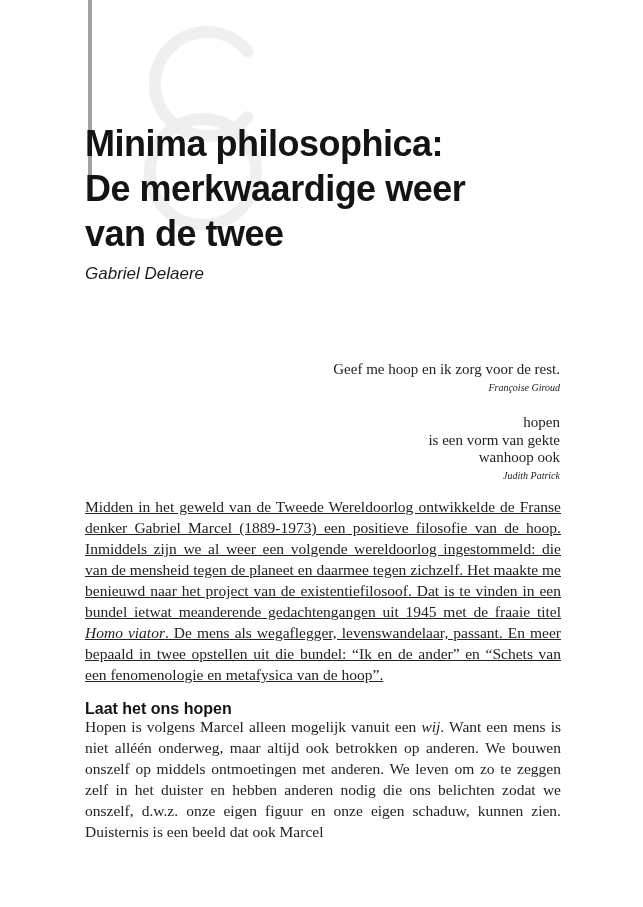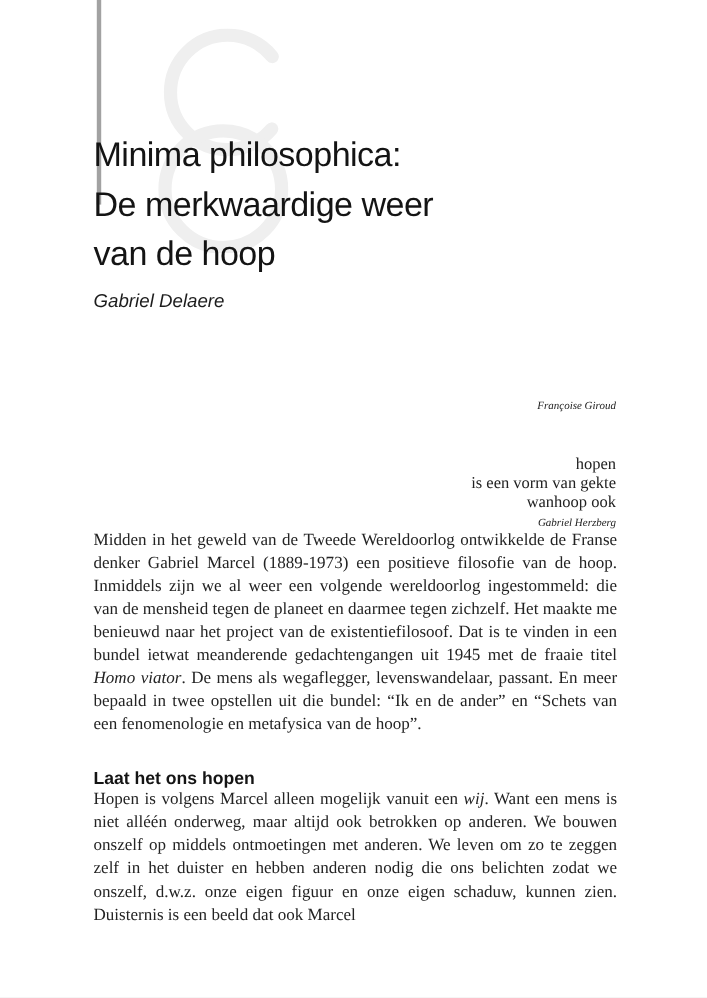--- a/index.html
+++ b/index.html
@@ -18,22 +18,22 @@
     background:#a2a2a2;
   }
   
   .chapter-glyph{
     position:absolute;left:133px;top:26px;width:144px;height:204px;
   }
   
   .title{
     position:absolute;left:85px;top:97px;width:520px;
     font-family:"Liberation Sans","DejaVu Sans",sans-serif;
-    font-weight:400;
-    font-size:31px;line-height:45px;
+    font-weight:700;
+    font-size:36px;line-height:45px;
     letter-spacing:-0.5px;
     color:#141414;
   }
   
   .author{
     position:absolute;left:85px;top:264px;
     font-family:"Liberation Sans","DejaVu Sans",sans-serif;
     font-style:italic;
     font-size:17px;color:#1c1c1c;
   }
@@ -49,21 +49,21 @@
   }
   
   .body-par{
     position:absolute;left:85px;width:476px;
     font-size:15.5px;line-height:21px;
     text-align:justify;
     hyphens:auto;-webkit-hyphens:auto;
     color:#232323;
     margin:0;
   }
-  .par-1{top:480px;}
+  .par-1{top:496px;text-decoration:underline;}
   .par-2{top:716px;}
   .body-par em{font-style:italic;}
   
   .section-heading{
     position:absolute;left:85px;top:700px;
     font-family:"Liberation Sans","DejaVu Sans",sans-serif;
     font-weight:700;
     font-size:16px;color:#141414;
     margin:0;
   }
@@ -80,34 +80,35 @@
 
       <circle cx="74" cy="58" r="52" fill="none" stroke="#efefef" stroke-width="12" stroke-dasharray="255 72" stroke-dashoffset="291" stroke-linecap="round"></circle>
 
       <circle cx="70" cy="146" r="53" fill="none" stroke="#efefef" stroke-width="12"></circle>
     </svg>
   </div>
 
   <h1 class="title">
     <div>Minima philosophica:</div>
     <div>De merkwaardige weer</div>
-    <div>van de hoop</div>
+    <div>van de twee</div>
   </h1>
 
   <div class="author">Gabriel Delaere</div>
 
   <div class="quote quote-1">
+    <div class="quote-line">Geef me hoop en ik zorg voor de rest.</div>
     <div class="quote-attrib">Françoise Giroud</div>
   </div>
 
   <div class="quote quote-2">
     <div class="quote-line">hopen</div>
     <div class="quote-line">is een vorm van gekte</div>
     <div class="quote-line">wanhoop ook</div>
-    <div class="quote-attrib">Gabriel Herzberg</div>
+    <div class="quote-attrib">Judith Patrick</div>
   </div>
 
   <p class="body-par par-1"><span>Midden in het geweld van de Tweede Wereldoorlog ontwikkelde de Franse denker Gabriel Marcel (1889-1973) een positieve filosofie van de hoop. Inmiddels zijn we al weer een volgende wereldoorlog ingestommeld: die van de mensheid tegen de planeet en daarmee tegen zichzelf. Het maakte me benieuwd naar het project van de existentiefilosoof. Dat is te vinden in een bundel ietwat meanderende gedachtengangen uit 1945 met de fraaie titel </span><em>Homo viator</em><span>. De mens als wegaflegger, levenswandelaar, passant. En meer bepaald in twee opstellen uit die bundel: “Ik en de ander” en “Schets van een fenomenologie en metafysica van de hoop”.</span></p>
 
   <h2 class="section-heading">Laat het ons hopen</h2>
 
   <p class="body-par par-2"><span>Hopen is volgens Marcel alleen mogelijk vanuit een </span><em>wij</em><span>. Want een mens is niet alléén onderweg, maar altijd ook betrokken op anderen. We bouwen onszelf op middels ontmoetingen met anderen. We leven om zo te zeggen zelf in het duister en hebben anderen nodig die ons belichten zodat we onszelf, d.w.z. onze eigen figuur en onze eigen schaduw, kunnen zien. Duisternis is een beeld dat ook Marcel</span></p>
 
 </div>
 

